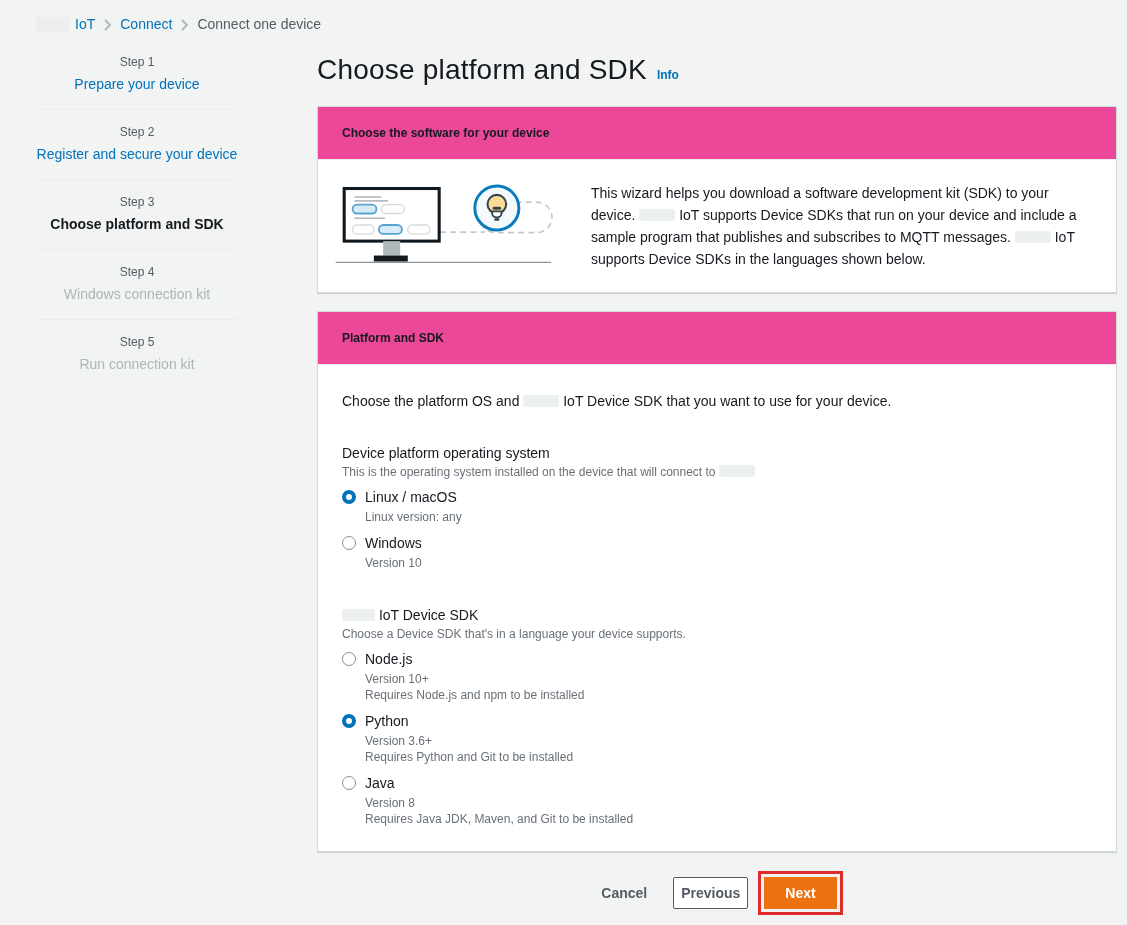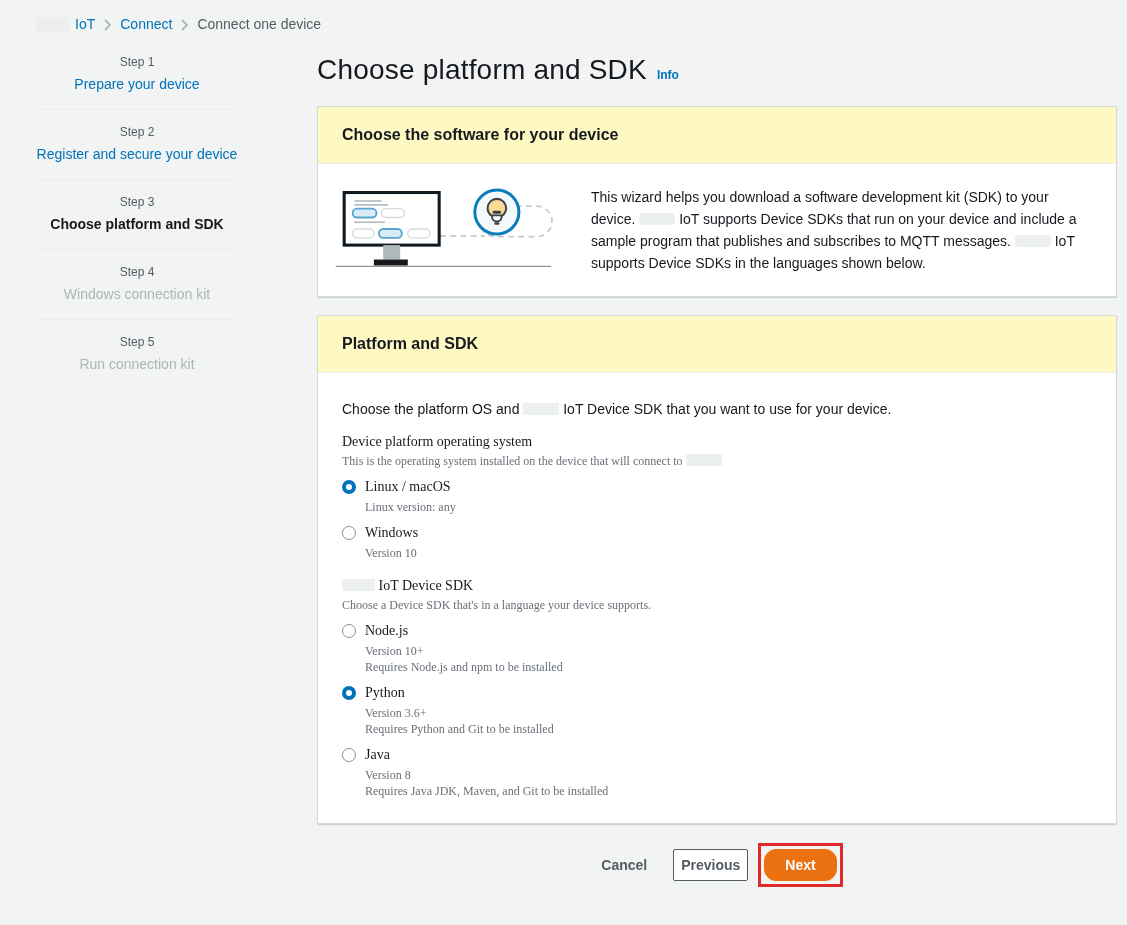--- a/index.html
+++ b/index.html
@@ -37,30 +37,30 @@
   .info { font-size:12px; font-weight:bold; color:#0073bb; cursor:pointer; }
   
   .card {
     background:#fff;
     border:1px solid #d5dbdb;
     box-shadow:0 1px 1px 0 rgba(0,28,36,.18);
     border-radius:1px;
     margin-bottom:18px;
   }
   .card-header {
-    background:#fef9c3;
+    background:#ec4899;
     border-bottom:1px solid #eaeded;
     padding:19px 24px;
-    font-size:16px; font-weight:bold; color:#16191f;
+    font-size:12px; font-weight:bold; color:#16191f;
   }
   .card1-body { display:flex; gap:28px; padding:14px 20px 16px 16px; align-items:flex-start; }
   .intro-text { font-size:14px; line-height:22px; color:#16191f; padding-top:8px; max-width:505px; }
   .card2-body { padding:20px 24px 24px; }
   .lead { font-size:14px; color:#16191f; margin-top:8px; }
-  .group { margin-top:17px;font-family:Liberation Serif, serif; }
+  .group { margin-top:36px; }
   .group-label { font-size:14px; color:#16191f; }
   .group-desc { font-size:12px; color:#687078; margin-top:4px; }
   .option { margin-top:10px; cursor:pointer; }
   .option-head { display:flex; align-items:center; gap:9px; }
   .radio { width:14px; height:14px; border-radius:50%; background:#fff; flex-shrink:0; }
   .radio.on { border:4.5px solid #0073bb; }
   .radio.off { border:1px solid #879196; }
   .option-label { font-size:14px; color:#16191f; }
   .option-details { margin:4px 0 0 23px; }
   .detail-line { font-size:12px; color:#687078; line-height:16px; }
@@ -76,21 +76,21 @@
   button { font-family:"Liberation Sans", sans-serif; font-size:14px; font-weight:bold; cursor:pointer; }
   .btn-link {
     background:none; border:none; color:#545b64; padding:6px 4px; margin-right:22px;
   }
   .btn-secondary {
     background:#fff; border:1px solid #545b64; color:#545b64;
     padding:0 7px; height:32px; border-radius:2px; margin-right:10px;
   }
   .btn-primary {
     background:#ec7211; border:1px solid #ec7211; color:#fff;
-    padding:0 20px; height:32px; border-radius:12px;
+    padding:0 20px; height:32px; border-radius:0;
   }
   .annotation { border:3px solid #df2b2b; padding:3px; margin-right:-6px; }
 </style>
 </head>
 <body>
 
 <div class="page">
 
   <nav class="breadcrumb" id="breadcrumb">
       <span class="bc-item bc-link">

